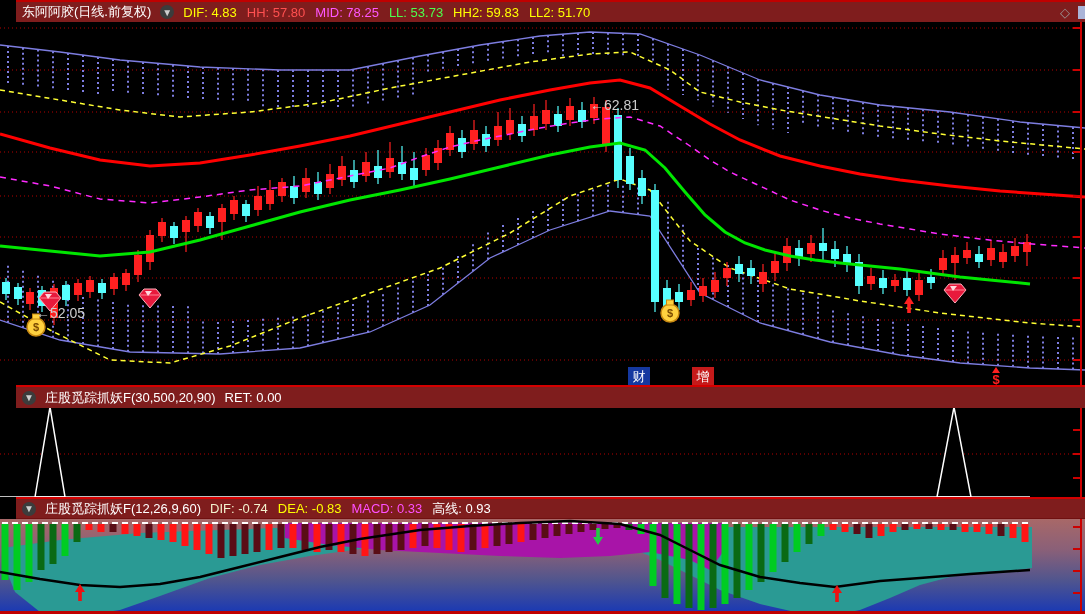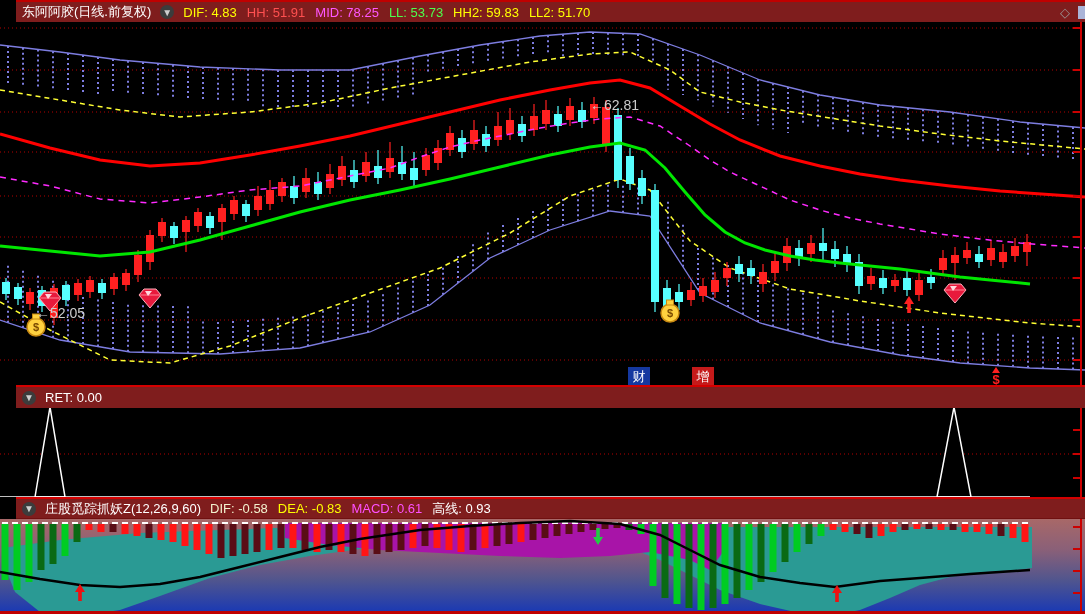--- a/index.html
+++ b/index.html
@@ -23,21 +23,21 @@
   text{font-family:"Liberation Sans",sans-serif;}
 </style>
 </head>
 <body>
 
 <div id="app">
 
   <div id="header" class="titlebar">
     <span>东阿阿胶(日线.前复权)</span>
     <span class="chev">▼</span>
-    <span class="fields"><span style="color: rgb(255, 255, 0);">DIF: 4.83</span><span style="color: rgb(255, 80, 80);">HH: 51.91</span><span style="color: rgb(255, 87, 255);">MID: 78.25</span><span style="color: rgb(77, 255, 77);">LL: 53.73</span><span style="color: rgb(255, 255, 0);">HH2: 59.83</span><span style="color: rgb(255, 255, 0);">LL2: 51.70</span></span>
+    <span class="fields"><span style="color: rgb(255, 255, 0);">DIF: 4.83</span><span style="color: rgb(255, 80, 80);">HH: 57.80</span><span style="color: rgb(255, 87, 255);">MID: 78.25</span><span style="color: rgb(77, 255, 77);">LL: 53.73</span><span style="color: rgb(255, 255, 0);">HH2: 59.83</span><span style="color: rgb(255, 255, 0);">LL2: 51.70</span></span>
     <span class="hright">
       <span class="diamond">◇</span>
       <span class="panelico"></span>
     </span>
   </div>
 
   <svg id="main-svg" width="1085" height="363" viewBox="0 22 1085 363" style="top:22px">
       <polyline points="0,28 1077,28" fill="none" stroke="#b40000" stroke-width="1" stroke-dasharray="1,3"></polyline>
       <polyline points="0,70 1077,70" fill="none" stroke="#b40000" stroke-width="1" stroke-dasharray="1,3"></polyline>
       <polyline points="0,112 1077,112" fill="none" stroke="#b40000" stroke-width="1" stroke-dasharray="1,3"></polyline>
@@ -426,38 +426,39 @@
       <polyline points="1073,152 1081,152" fill="none" stroke="#cc0000" stroke-width="2"></polyline>
       <polyline points="1073,196 1081,196" fill="none" stroke="#cc0000" stroke-width="2"></polyline>
       <polyline points="1073,237 1081,237" fill="none" stroke="#cc0000" stroke-width="2"></polyline>
       <polyline points="1073,278 1081,278" fill="none" stroke="#cc0000" stroke-width="2"></polyline>
       <polyline points="1073,320 1081,320" fill="none" stroke="#cc0000" stroke-width="2"></polyline>
       <polyline points="1073,360 1081,360" fill="none" stroke="#cc0000" stroke-width="2"></polyline>
     </svg>
 
   <div id="fbar" class="titlebar">
     <span class="chev">▼</span>
+    <span>庄股觅踪抓妖F(30,500,20,90)</span>
     <span class="fields"><span style="color: rgb(255, 255, 255);">RET: 0.00</span></span>
   </div>
 
   <svg id="f-svg" width="1085" height="89" viewBox="0 408 1085 89" style="top:408px">
       <polyline points="0,454 1077,454" fill="none" stroke="#b40000" stroke-width="1" stroke-dasharray="1,3"></polyline>
       <polygon points="35,497 50,407 65,497" fill="#000" stroke="#ffffff" stroke-width="1.5"></polygon>
       <polygon points="937,497 954,407 971,497" fill="#000" stroke="#ffffff" stroke-width="1.5"></polygon>
       <polyline points="0,497 1030,497" fill="none" stroke="#ffffff" stroke-width="1.5"></polyline>
       <polyline points="1081,408 1081,497" fill="none" stroke="#cc0000" stroke-width="2"></polyline>
       <polyline points="1073,430 1081,430" fill="none" stroke="#cc0000" stroke-width="2"></polyline>
       <polyline points="1073,454 1081,454" fill="none" stroke="#cc0000" stroke-width="2"></polyline>
       <polyline points="1073,478 1081,478" fill="none" stroke="#cc0000" stroke-width="2"></polyline>
     </svg>
 
   <div id="macdbar" class="titlebar">
     <span class="chev">▼</span>
-    <span>庄股觅踪抓妖Z(12,26,9,60)</span>
-    <span class="fields"><span style="color: rgb(242, 242, 207);">DIF: -0.58</span><span style="color: rgb(255, 255, 0); margin-top: 15px;">DEA: -0.83</span><span style="color: rgb(255, 80, 255);">MACD: 0.61</span><span style="color: rgb(255, 255, 255);">高线: 0.93</span></span>
+    <span>庄股觅踪抓妖F(12,26,9,60)</span>
+    <span class="fields"><span style="color: rgb(242, 242, 207);">DIF: -0.74</span><span style="color: rgb(255, 255, 0); margin-top: 15px;">DEA: -0.83</span><span style="color: rgb(255, 80, 255);">MACD: 0.33</span><span style="color: rgb(255, 255, 255);">高线: 0.93</span></span>
   </div>
 
   <svg id="macd-svg" width="1085" height="92" viewBox="0 519 1085 92" style="top:519px">
       <defs>
         <linearGradient id="macdbg" x1="0" y1="0" x2="0" y2="1">
           <stop offset="0%" stop-color="#a86868"></stop>
           <stop offset="33.33333333333333%" stop-color="#8a6078"></stop>
           <stop offset="66.66666666666666%" stop-color="#50558e"></stop>
           <stop offset="100%" stop-color="#1c3ab2"></stop>
         </linearGradient>

